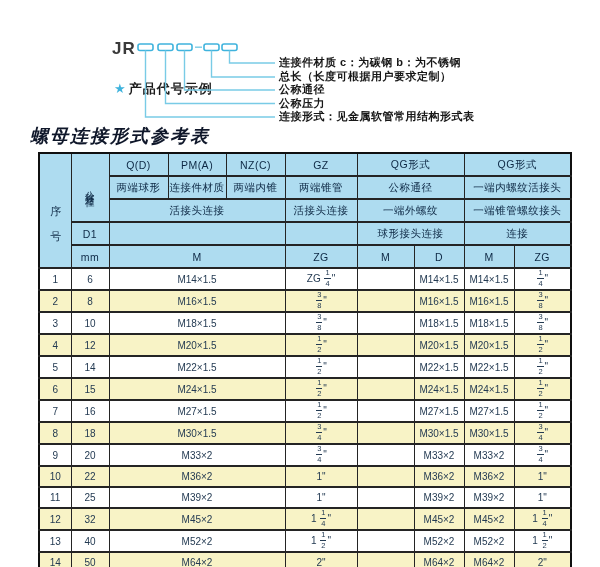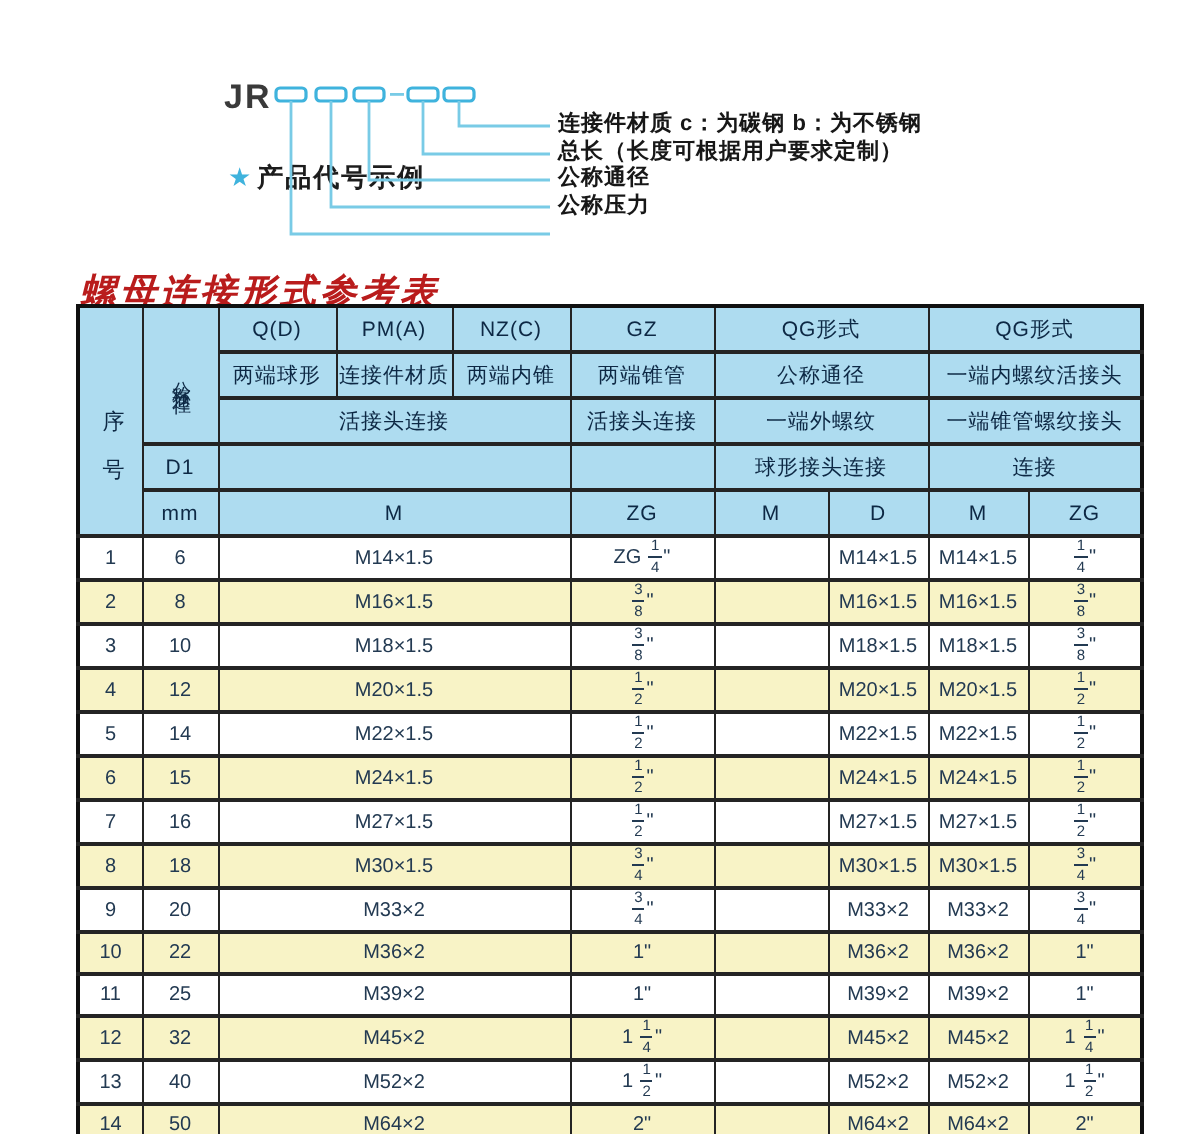--- a/index.html
+++ b/index.html
@@ -19,22 +19,22 @@
   }
   svg.diagram-lines{position:absolute;left:0;top:0;pointer-events:none;}
   svg.diagram-lines rect{fill:none;stroke:var(--accent,#3fb3dd);stroke-width:1.6;}
   svg.diagram-lines line,svg.diagram-lines polyline{fill:none;stroke:var(--accent-light,#79cbe6);stroke-width:1.4;}
   .dlabel{
     position:absolute;left:279px;height:13px;line-height:13px;font-size:11px;font-weight:700;
     color:#171717;white-space:nowrap;letter-spacing:0.5px;
   }
   
   .table-title{
-    position:absolute;left:30px;top:124px;margin:10px;font-size:18px;font-weight:700;font-style:italic;
-    font-family:"DejaVu Serif","Liberation Serif",serif;color:#b91c1c;letter-spacing:2px;white-space:nowrap;
+    position:absolute;left:30px;top:124px;margin:0;font-size:18px;font-weight:700;font-style:italic;
+    font-family:"DejaVu Serif","Liberation Serif",serif;color:#0f172a;letter-spacing:2px;white-space:nowrap;
   }
   
   table.ref{
     position:absolute;left:38px;top:152px;width:532px;table-layout:fixed;
     border-collapse:collapse;border:2px solid #101010;
   }
   table.ref th,table.ref td{
     border:1px solid #242424;border-bottom-width:2px;
     padding:0 1px;text-align:center;vertical-align:middle;overflow:hidden;
   }
@@ -77,20 +77,21 @@
     <polyline points="211.5,50.5 211.5,77 275,77"></polyline>
     <polyline points="184.5,50.5 184.5,90 275,90"></polyline>
     <polyline points="165.5,50.5 165.5,103.5 275,103.5"></polyline>
     <polyline points="145.5,50.5 145.5,117 275,117"></polyline>
   </svg>
 
   <div class="dlabel" style="top:70px">总长（长度可根据用户要求定制）</div>
   <div class="dlabel" style="top:56px">连接件材质  c：为碳钢  b：为不锈钢</div>
   <div class="dlabel" style="top:83px">公称通径</div>
   <div class="dlabel" style="top:97px">公称压力</div>
+  <div class="dlabel" style="top:110px">连接形式：见金属软管常用结构形式表</div>
 
   <h2 class="table-title">螺母连接形式参考表</h2>
 
   <table class="ref">
     <colgroup>
       <col style="width:32px">
         <col style="width:38px">
       <col style="width:59px">
         <col style="width:58px">
         <col style="width:59px">

